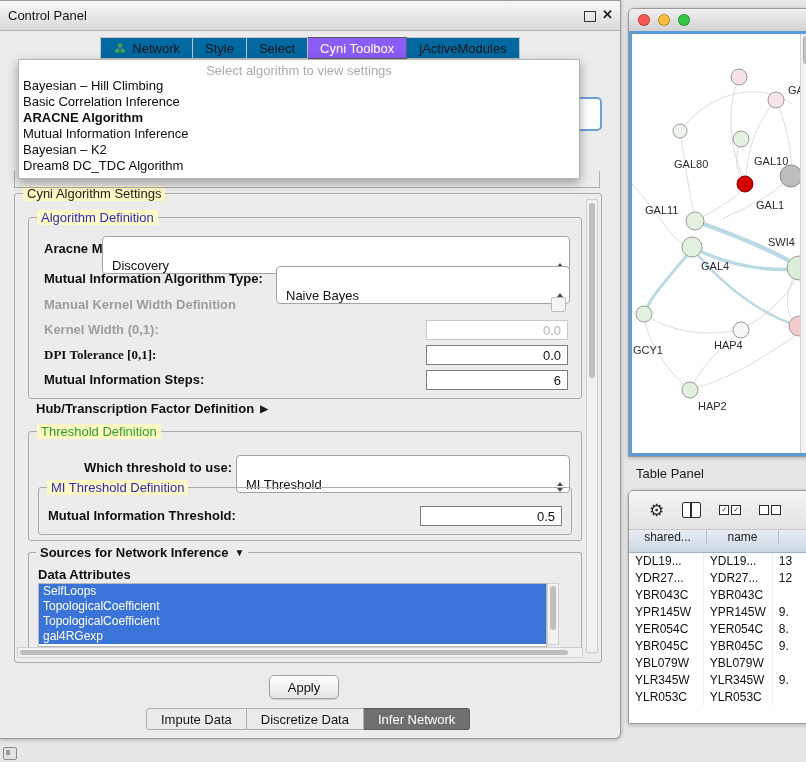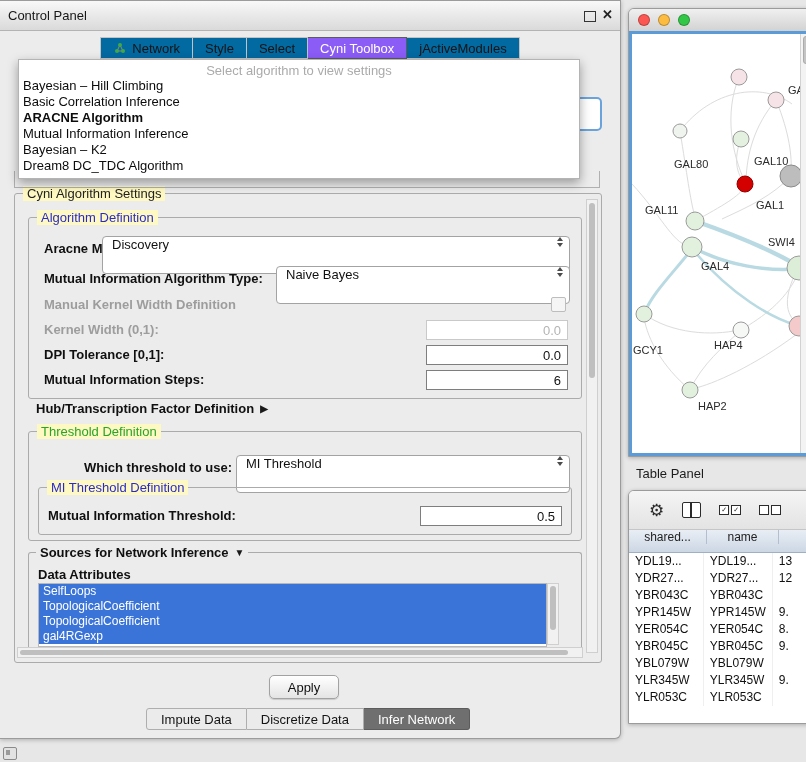--- a/index.html
+++ b/index.html
@@ -39,21 +39,21 @@
   .groupbox{position:absolute;border:1px solid #ababab;border-radius:3px;}
   .group-title{position:absolute;top:-8px;left:8px;background:#fef9c3;padding:0 4px;font-size:13px;white-space:nowrap;}
   .t-black{color:#222;}
   .t-blue{color:#2a2acc;}
   .t-green{color:#27a527;}
 
   .lbl{position:absolute;font-size:13px;font-weight:bold;color:#101010;white-space:nowrap;}
   .lbl.disabled{color:#9d9d9d;}
 
   .combo{position:absolute;background:#fff;border:1px solid #a3a3a3;border-radius:4px;font-size:13px;color:#111;
-      display:flex;align-items:flex-start;padding-left:9px;box-sizing:border-box;height:38px;}
+      display:flex;align-items:flex-end;padding-left:9px;box-sizing:border-box;height:38px;}
   .combo-arrows{margin-left:auto;display:flex;flex-direction:column;gap:2px;align-items:center;padding-right:6px;}
   .tri-up{width:0;height:0;border-left:3.5px solid transparent;border-right:3.5px solid transparent;border-bottom:4.5px solid #4a4a4a;}
   .tri-down{width:0;height:0;border-left:3.5px solid transparent;border-right:3.5px solid transparent;border-top:4.5px solid #4a4a4a;}
 
   .tinput{position:absolute;background:#fff;border:1px solid #7e7e7e;font-size:13px;color:#111;height:20px;
       box-sizing:border-box;display:flex;align-items:center;justify-content:flex-end;padding:0 6px;}
   .tinput.disabled{border-color:#c9c9c9;color:#b4b4b4;}
 
   .checkbox{position:absolute;width:13px;height:13px;background:#f5f5f5;border:1px solid #bdbdbd;border-radius:2px;}
 
@@ -183,21 +183,21 @@
         <span class="tri-down"></span>
       </span>
   </div>
 
   <span class="lbl disabled" style="left:44px;top:296px;">Manual Kernel Width Definition</span>
   <span class="checkbox" style="left:551px;top:296px;"></span>
 
   <span class="lbl disabled" style="left:44px;top:321px;">Kernel Width (0,1):</span>
   <div class="tinput disabled" style="left:426px;top:319px;width:142px;">0.0</div>
 
-  <span class="lbl" style="left:44px;top:346px;">DPI Tolerance [0,1]:</span>
+  <span class="lbl" style="left:44px;top:346px;font-family:Liberation Serif, serif;">DPI Tolerance [0,1]:</span>
   <div class="tinput" style="left:426px;top:344px;width:142px;">0.0</div>
 
   <span class="lbl" style="left:44px;top:371px;">Mutual Information Steps:</span>
   <div class="tinput" style="left:426px;top:369px;width:142px;">6</div>
 
   <div class="section-head" style="left:36px;top:400px;">
     <span>Hub/Transcription Factor Definition</span>
     <span class="arrow-glyph">▶</span>
   </div>
 

